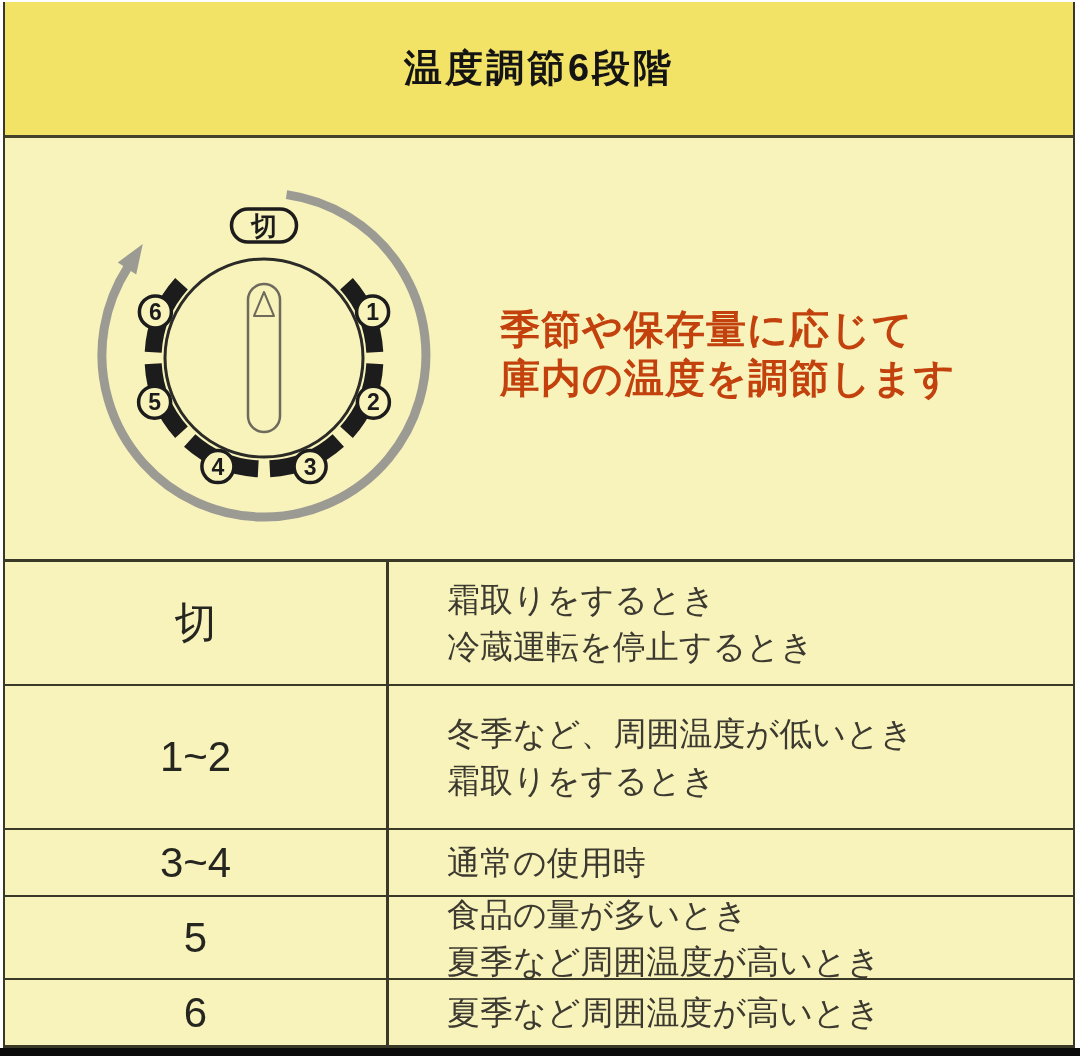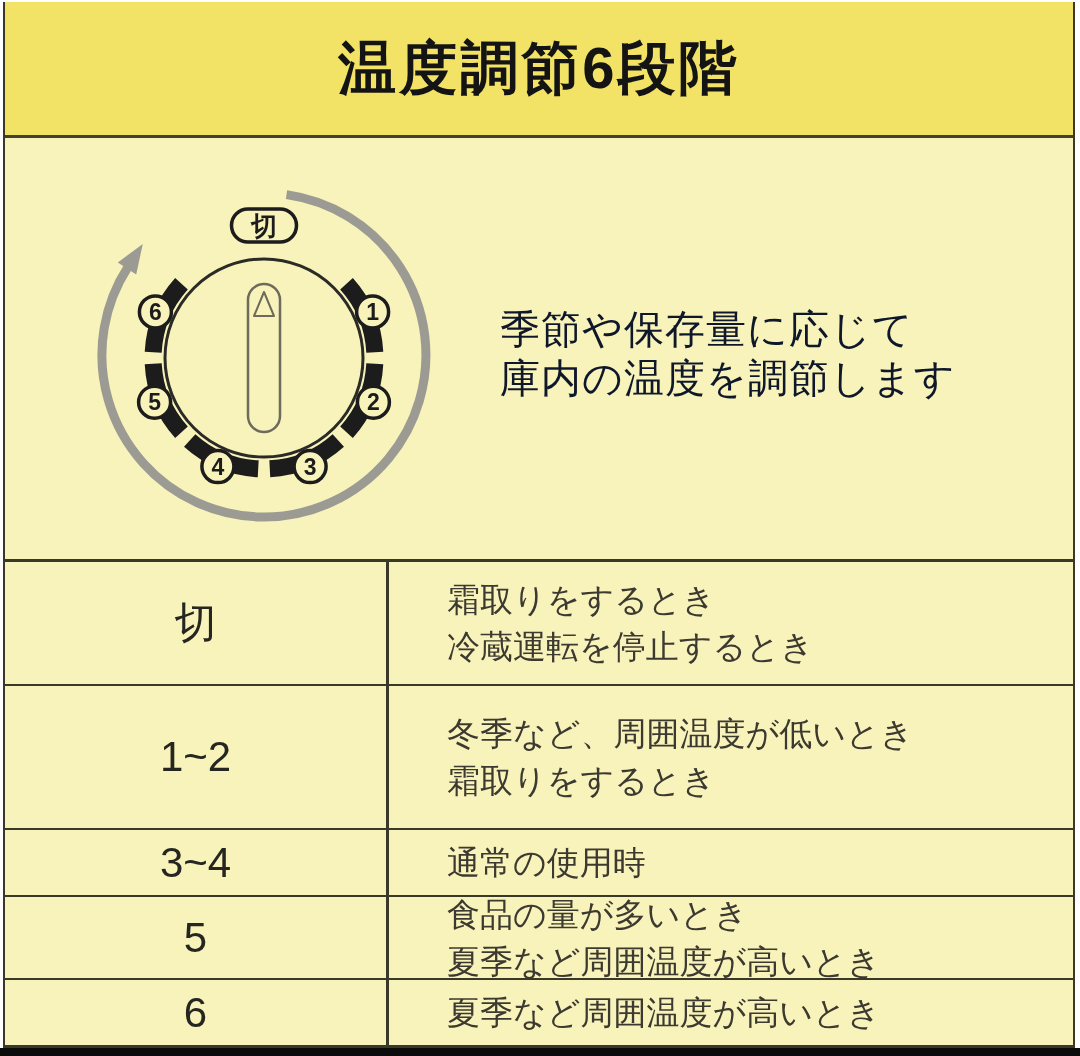--- a/index.html
+++ b/index.html
@@ -24,38 +24,38 @@
     left: 0; top: 0; right: 0;
     height: 133px;
     background: #F2E366;
     border-bottom: 3px solid #44422C;
     display: flex;
     align-items: center;
     justify-content: center;
   }
   .title-band h1 {
     margin: 0;
-    font-size: 58px;
+    font-size: 38px;
     font-weight: 800;
     letter-spacing: 3px;
     color: #141414;
   }
   .dial-svg {
     position: absolute;
     left: 59px; top: 156px;
     width: 400px; height: 400px;
   }
   .intro {
     position: absolute;
     left: 495px; top: 303px;
     font-size: 40px;
     line-height: 49px;
     letter-spacing: 1px;
-    font-weight: 400;
-    color: #0f172a;
+    font-weight: 700;
+    color: #c2410c;
     white-space: nowrap;
   }
   .settings-table {
     position: absolute;
     left: 0; right: 0;
     top: 557px;
     border-top: 3px solid #3A3826;
     border-bottom: 3px solid #3A3826;
   }
   .t-row {

